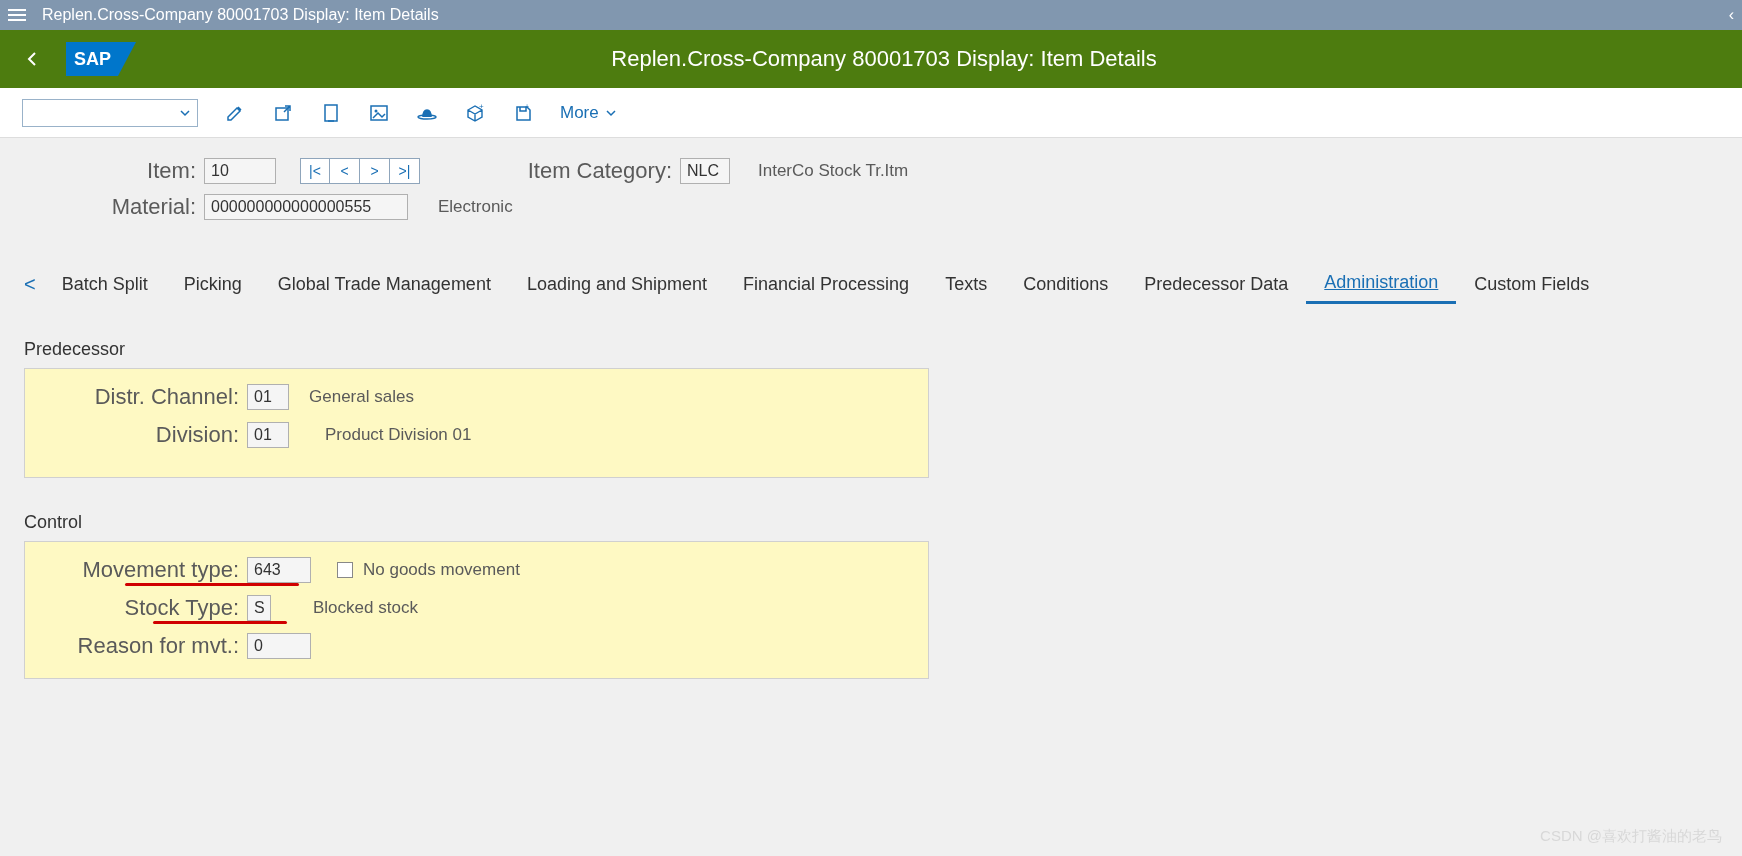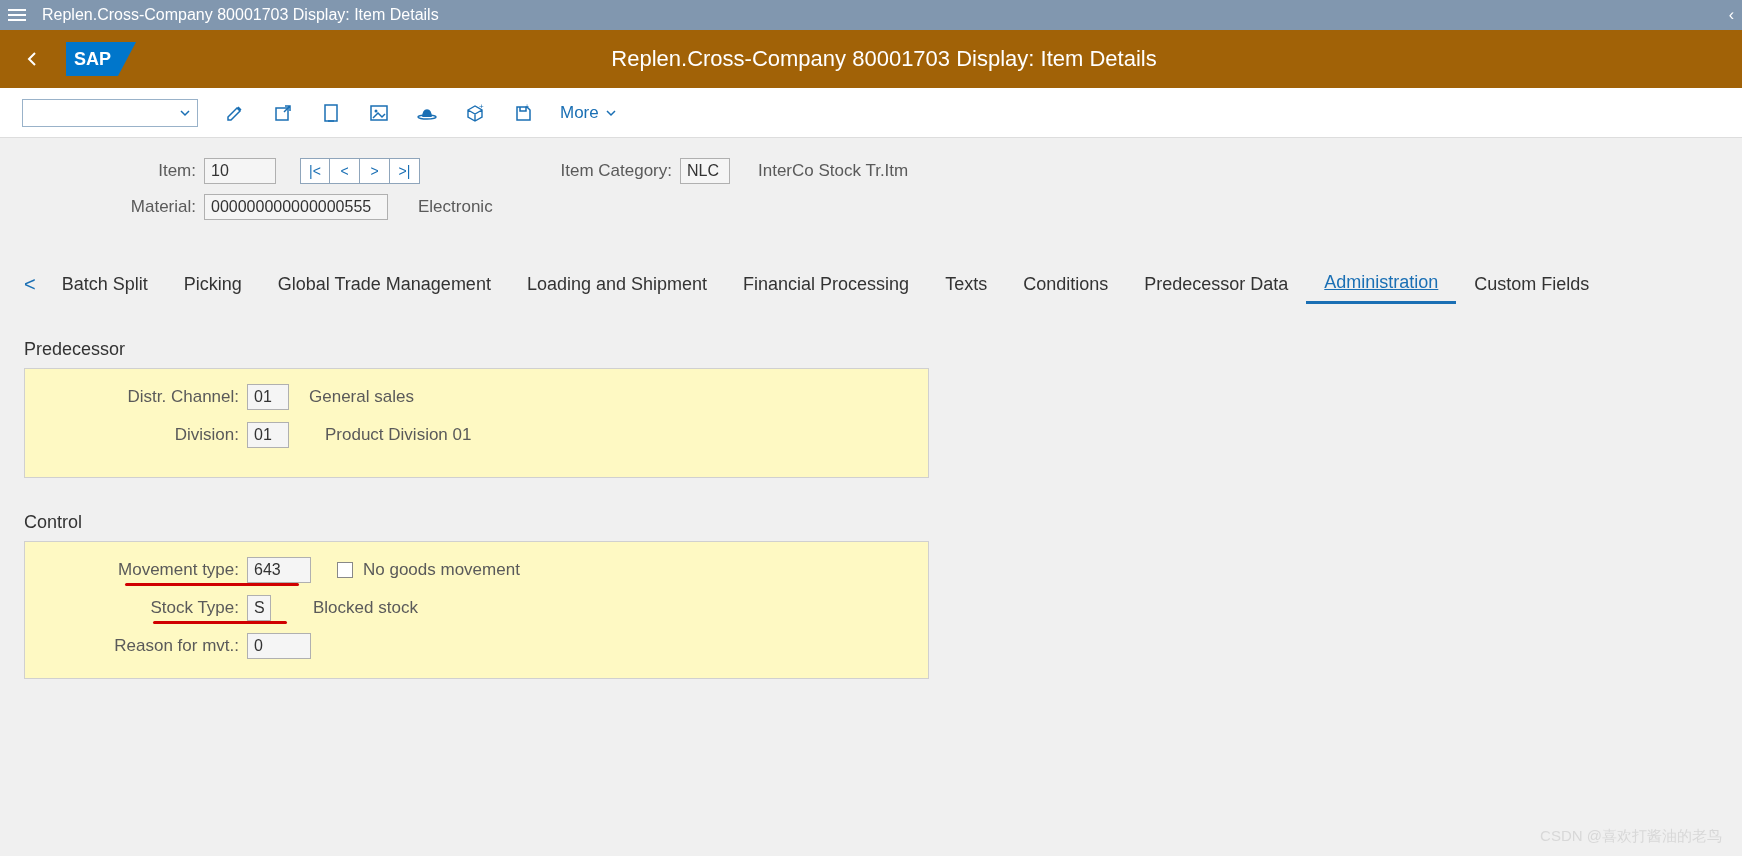--- a/index.html
+++ b/index.html
@@ -8,38 +8,38 @@
 
 .topbar { background: #8197af; height: 30px; display: flex; align-items: center; padding: 0 8px; color: #fff; }
 .topbar .hamburger { width: 20px; margin-right: 14px; cursor: pointer; }
 .topbar .hamburger-lines { display: flex; flex-direction: column; gap: 3px; }
 .topbar .hamburger-lines span { display: block; height: 2px; width: 18px; background: #fff; }
 .topbar .title { font-size: 16px; }
 .topbar .spacer { flex: 1; }
 .topbar .chev-left { font-size: 16px; color: #fff; cursor: pointer; }
 
 
-.header { background: #a16207; height: 58px; display: flex; align-items: center; padding: 0 20px; color: #fff; }
+.header { background: #4d7c0f; height: 58px; display: flex; align-items: center; padding: 0 20px; color: #fff; }
 .header .back-btn { width: 24px; height: 24px; display:flex; align-items:center; justify-content:center; cursor:pointer; }
 .header .sap-logo { margin-left: 22px; }
 .header .page-title { flex: 1; text-align: center; font-size: 22px; font-weight: 400; }
 
 
 .toolbar { background: #fff; height: 50px; display: flex; align-items: center; padding: 0 22px; border-bottom: 1px solid #ddd; gap: 26px; }
 .toolbar .dropdown { width: 176px; height: 28px; border: 1px solid #99b2c9; display:flex; align-items:center; justify-content:flex-end; padding-right:6px; cursor:pointer; }
 .toolbar .dropdown svg { width:12px; height:12px; }
 .toolbar .tb-icon { width: 22px; height: 22px; display:flex; align-items:center; justify-content:center; cursor:pointer; color:#1a6fb4; }
 .toolbar .more { color:#1a6fb4; display:flex; align-items:center; gap:6px; cursor:pointer; font-size:17px;text-align:center; }
 
 
 .content { padding: 20px 24px; }
 
 
 .form-row { display:flex; align-items:center; margin-bottom: 10px; }
-.form-label { text-align: right; padding-right: 8px; color:#5a5a5a; font-size:17px; }
+.form-label { text-align: right; padding-right: 8px; color:#5a5a5a; font-size:22px; }
 .form-input { height: 26px; border:1px solid #b0b0b0; background:#f5f5f5; padding: 0 6px; font-size:16px; color:#333; }
 .readonly { background:#f5f5f5; }
 .nav-btns { display:flex; gap:0; margin-left: 24px; }
 .nav-btn { width:30px; height:26px; border:1px solid #8fa5bb; background:#fff; display:flex; align-items:center; justify-content:center; color:#1a6fb4; cursor:pointer; font-size:14px; }
 .nav-btn + .nav-btn { border-left: none; }
 .desc-text { color:#5a5a5a; margin-left: 28px; font-size:17px; }
 
 
 .tabs-wrapper { display:flex; align-items:center; margin-top: 44px; border-bottom: 1px solid transparent; gap: 0; }
 .tabs-scroll-left { color:#1a6fb4; font-size:20px; padding: 0 8px 0 0; cursor:pointer; }
@@ -163,21 +163,21 @@
       <div class="nav-btn">&gt;</div>
       <div class="nav-btn">&gt;|</div>
     </div>
     <div class="form-label" style="width:190px; margin-left:70px">Item Category:</div>
     <input class="form-input readonly" style="width: 50px;" readonly="" value="NLC">
     <div class="desc-text">InterCo Stock Tr.Itm</div>
   </div>
 
   <div class="form-row">
     <div class="form-label" style="width:180px">Material:</div>
-    <input class="form-input readonly" style="width: 184px;" readonly="" value="000000000000000555">
+    <input class="form-input readonly" style="width: 204px;" readonly="" value="000000000000000555">
     <div class="desc-text" style="margin-left:30px">Electronic</div>
   </div>
 
   <div class="tabs-wrapper">
     <div class="tabs-scroll-left">&lt;</div>
     <div class="tab">Batch Split</div>
     <div class="tab">Picking</div>
     <div class="tab">Global Trade Management</div>
     <div class="tab">Loading and Shipment</div>
     <div class="tab">Financial Processing</div>

